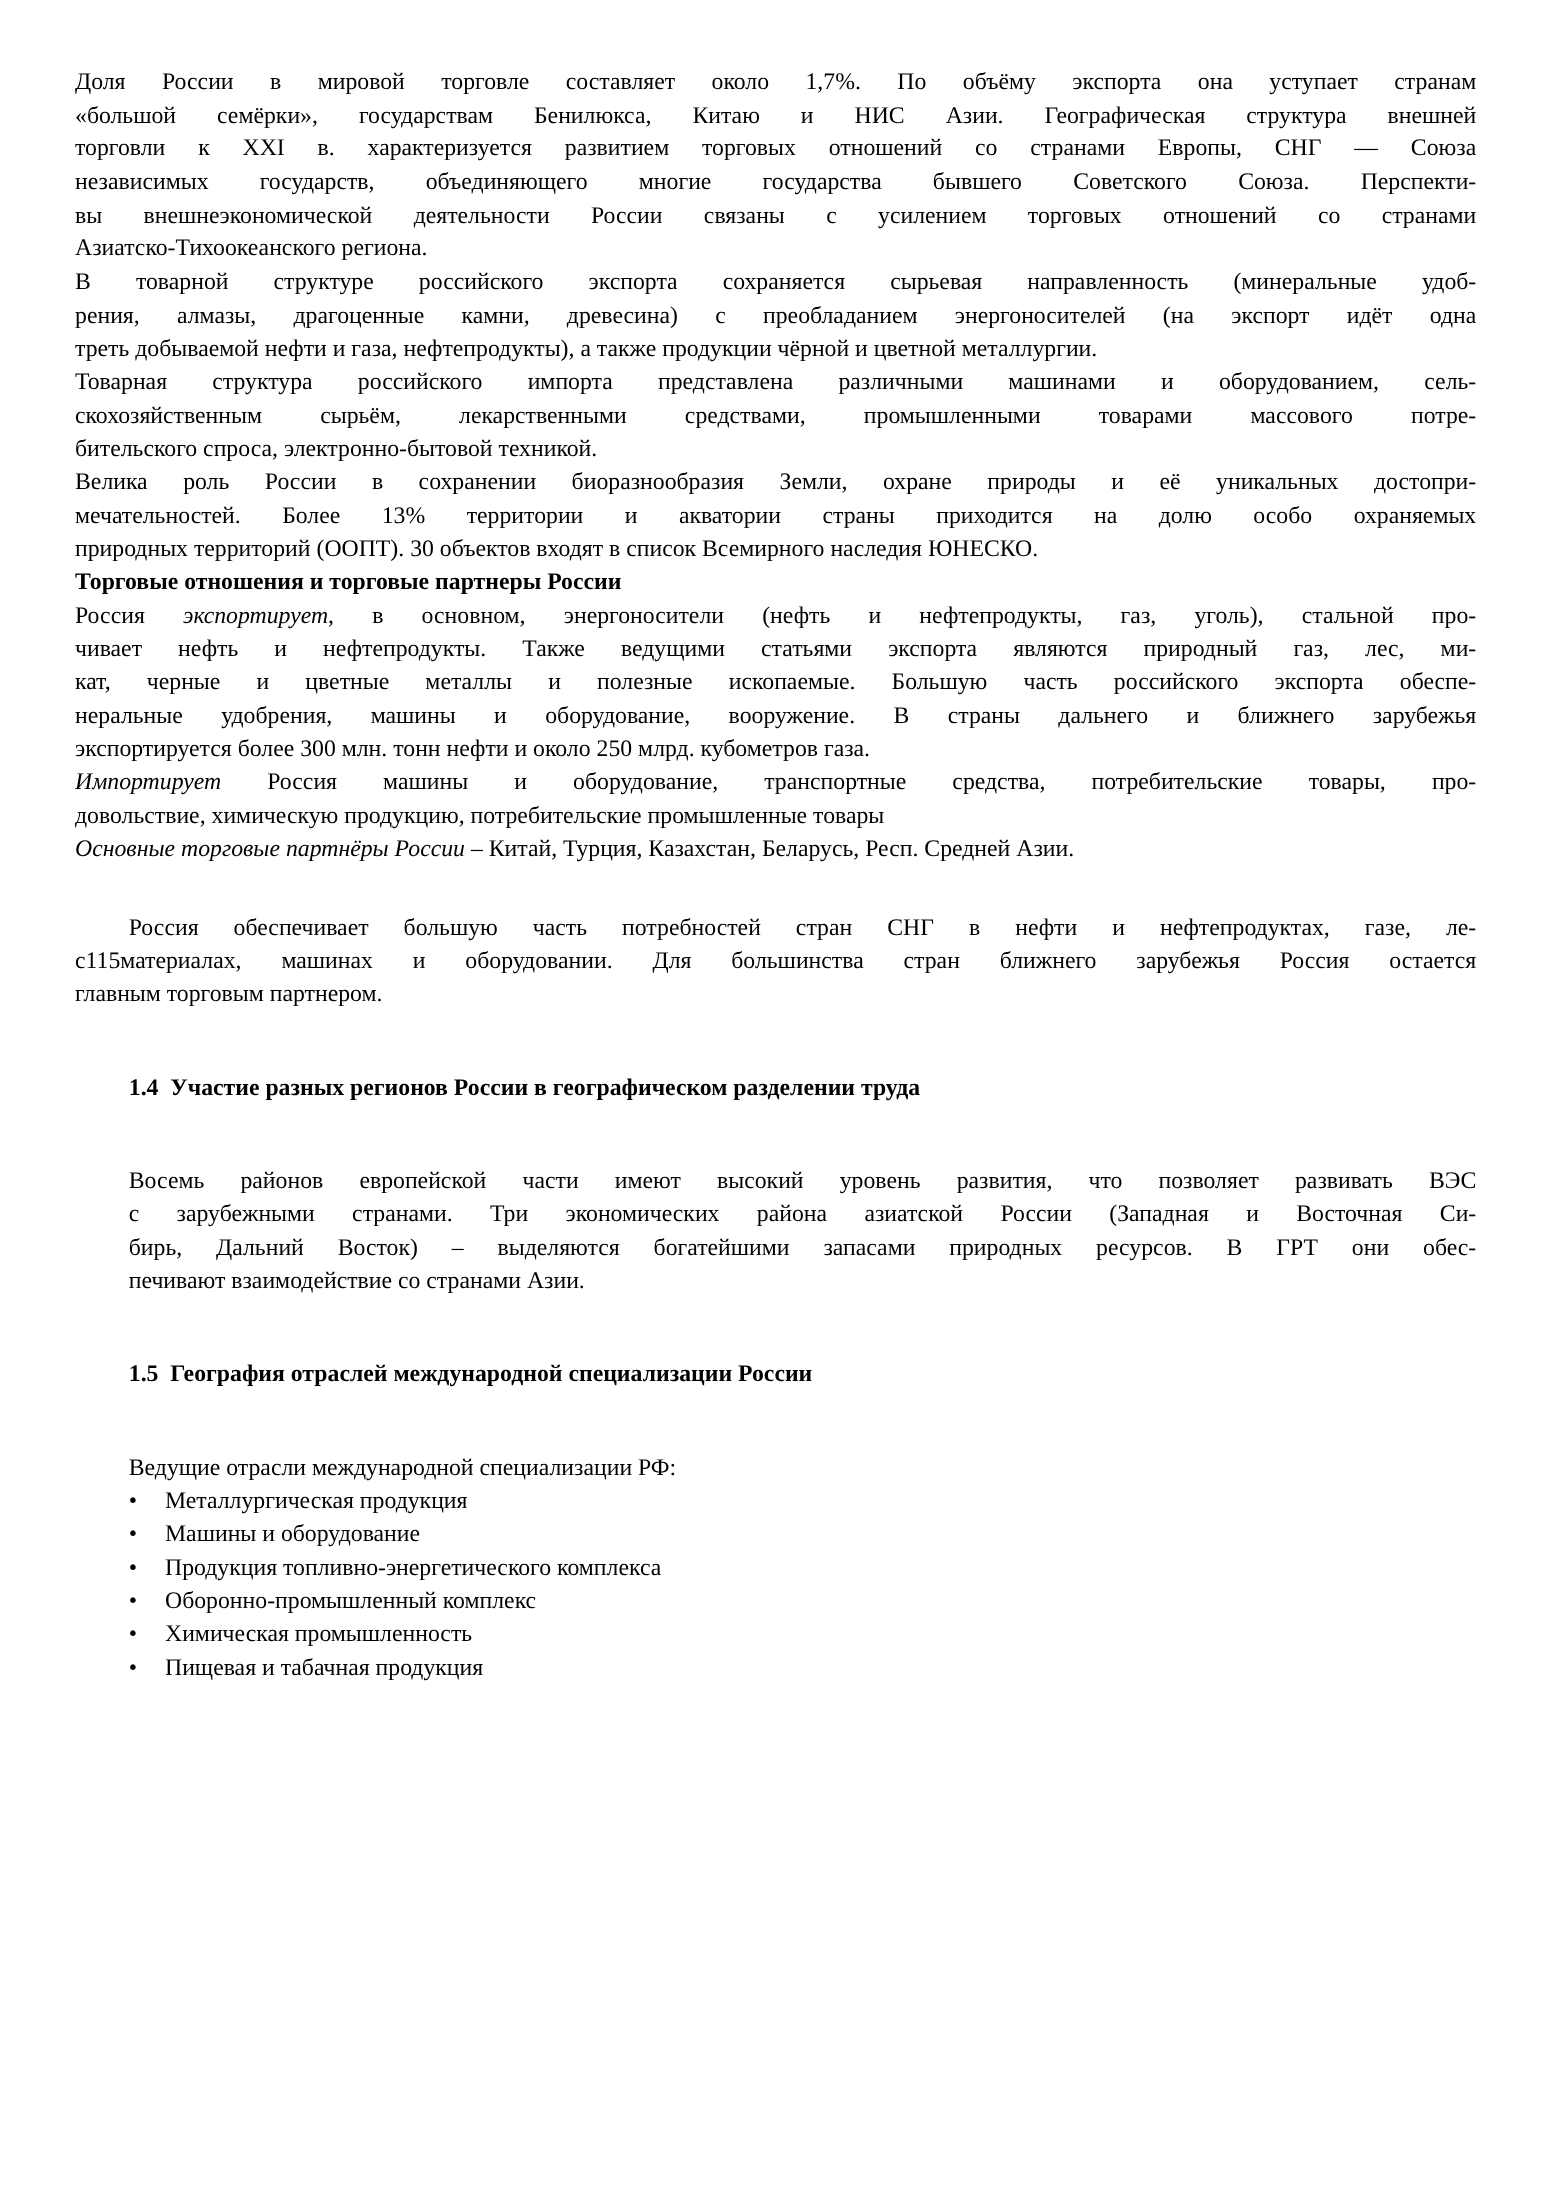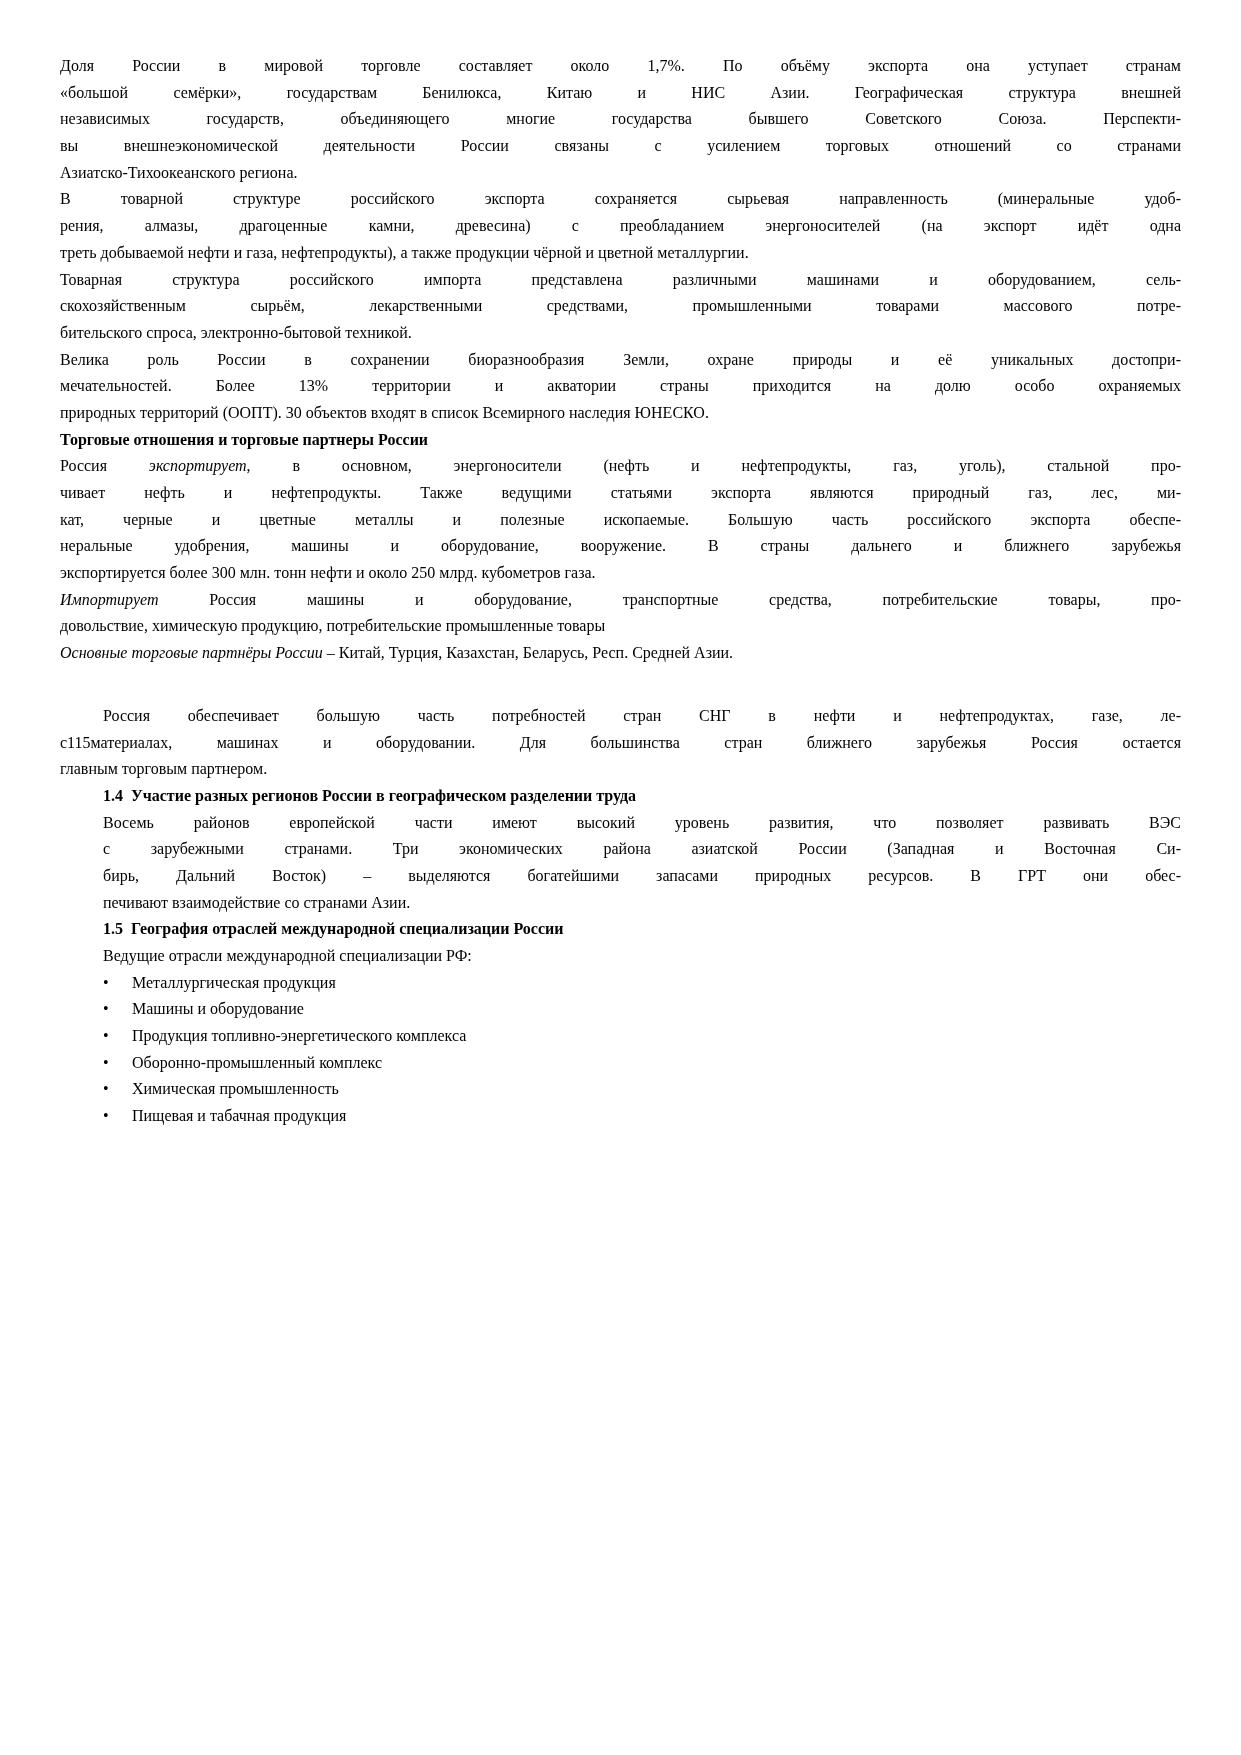--- a/index.html
+++ b/index.html
@@ -1,36 +1,37 @@
 <!DOCTYPE html>
 <html><head>
 <meta charset="utf-8">
 <style>
   html, body { margin: 0; padding: 0; background: #ffffff; }
   body { width: 1241px; height: 1755px; position: relative; overflow: hidden;
          font-family: "Liberation Serif", "DejaVu Serif", serif; color: #000; }
   .page { position: absolute; left: 60px; top: 53px; width: 1121px; }
-  .ln { font-size: 16px; line-height: 26.7px; height: 26.7px; white-space: nowrap; }
+  .ln { font-size: 19px; line-height: 26.7px; height: 26.7px; white-space: nowrap; }
   .j { text-align: justify; text-align-last: justify; white-space: normal; overflow: hidden; }
-  .sub { padding-left: 43px; }
+  .sub { padding-left: 43px; margin-top: 48px; }
   .b { font-weight: bold; }
   .i { font-style: italic; }
   .firstind { text-indent: 43px; margin-top: 36px; }
   ul.bul { list-style: none; margin: 0; padding: 0; }
   ul.bul li { position: relative; padding-left: 72px; }
   ul.bul li .dot { position: absolute; left: 43px; top: 0; }
 </style>
 </head>
 <body>
 
 <div class="page">
 
   <div>
     <div class="ln j">Доля России в мировой торговле составляет около 1,7%. По объёму экспорта она уступает странам</div>
     <div class="ln j">«большой семёрки», государствам Бенилюкса, Китаю и НИС Азии. Географическая структура внешней</div>
+    <div class="ln j">торговли к XXI в. характеризуется развитием торговых отношений со странами Европы, СНГ — Союза</div>
     <div class="ln j">независимых государств, объединяющего многие государства бывшего Советского Союза. Перспекти-</div>
     <div class="ln j">вы внешнеэкономической деятельности России связаны с усилением торговых отношений со странами</div>
     <div class="ln">Азиатско-Тихоокеанского региона.</div>
   </div>
 
   <div>
     <div class="ln j">В товарной структуре российского экспорта сохраняется сырьевая направленность (минеральные удоб-</div>
     <div class="ln j">рения, алмазы, драгоценные камни, древесина) с преобладанием энергоносителей (на экспорт идёт одна</div>
     <div class="ln">треть добываемой нефти и газа, нефтепродукты), а также продукции чёрной и цветной металлургии.</div>
   </div>

